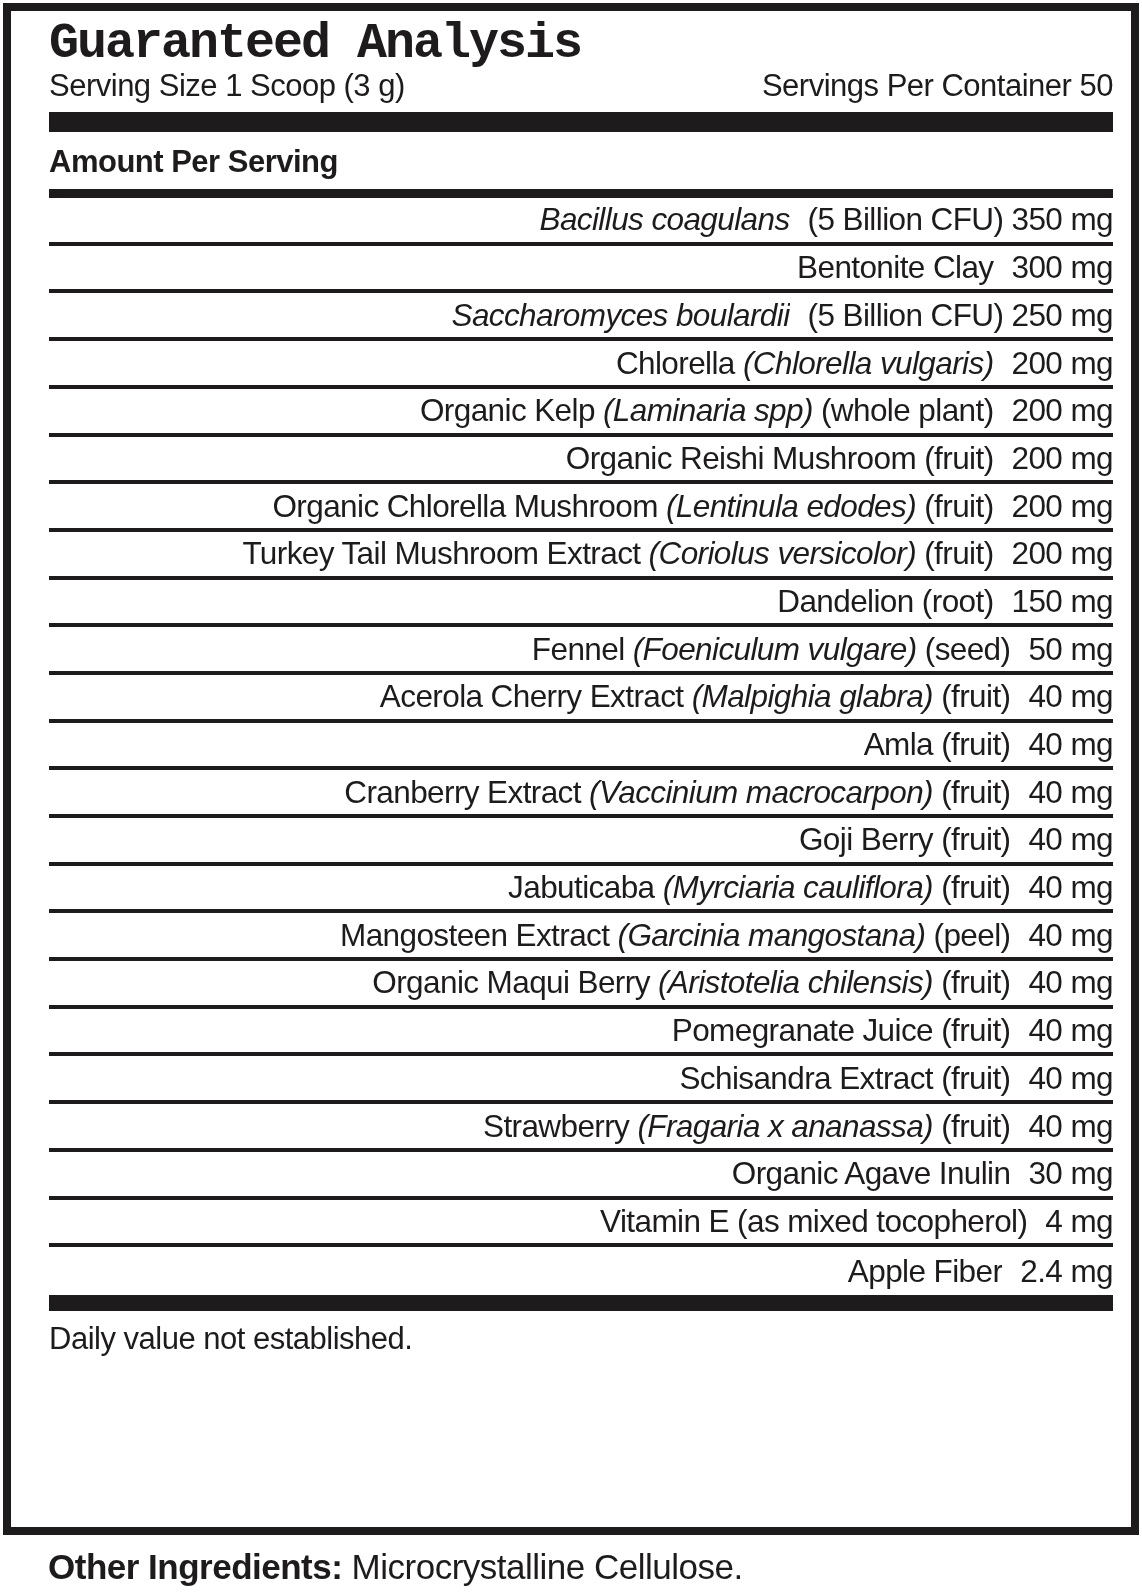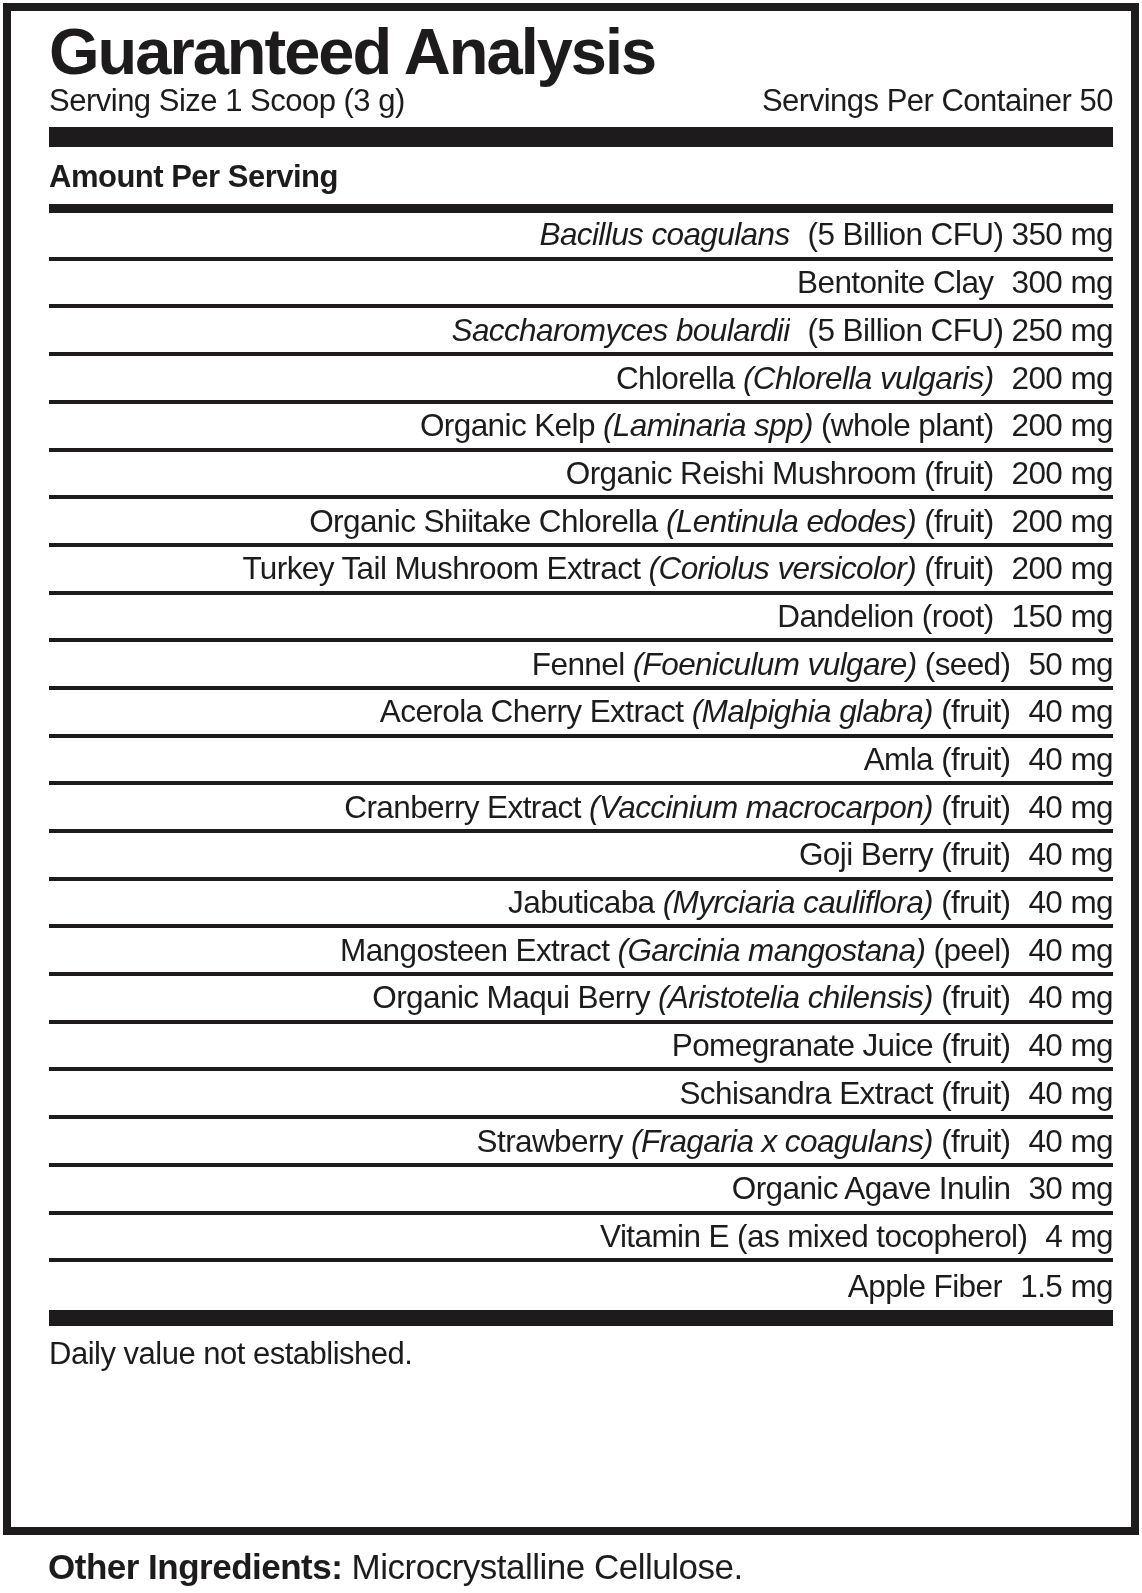--- a/index.html
+++ b/index.html
@@ -15,24 +15,25 @@
     width: 1136px;
     height: 1532px;
     margin: 3px auto 0 3px;
     border: 8px solid var(--ink);
     background: var(--bg);
     padding: 6px 18px 0 38px;
     overflow: hidden;
   }
   .panel-title {
     margin: 2px 0 0 0;
-    font-size: 65px;
+    font-size: 50px;
     font-weight: bold;
     letter-spacing: -2px;
     line-height: 1.0;
+    font-family: Liberation Mono, monospace;
   }
   .serving-row {
     display: flex;
     justify-content: space-between;
     align-items: flex-start;
     font-size: 31px;
     letter-spacing: -0.5px;
     margin-top: 0px;
     line-height: 1.1;
   }
@@ -110,21 +111,21 @@
       </div>
       <div class="row">
         <span class="ing-name"><span>Organic Kelp </span><i>(Laminaria spp)</i><span> (whole plant)</span></span>
         <span class="ing-amount">200 mg</span>
       </div>
       <div class="row">
         <span class="ing-name"><span>Organic Reishi Mushroom (fruit)</span></span>
         <span class="ing-amount">200 mg</span>
       </div>
       <div class="row">
-        <span class="ing-name"><span>Organic Shiitake Chlorella </span><i>(Lentinula edodes)</i><span> (fruit)</span></span>
+        <span class="ing-name"><span>Organic Chlorella Mushroom </span><i>(Lentinula edodes)</i><span> (fruit)</span></span>
         <span class="ing-amount">200 mg</span>
       </div>
       <div class="row">
         <span class="ing-name"><span>Turkey Tail Mushroom Extract </span><i>(Coriolus versicolor)</i><span> (fruit)</span></span>
         <span class="ing-amount">200 mg</span>
       </div>
       <div class="row">
         <span class="ing-name"><span>Dandelion (root)</span></span>
         <span class="ing-amount">150 mg</span>
       </div>
@@ -162,34 +163,34 @@
       </div>
       <div class="row">
         <span class="ing-name"><span>Pomegranate Juice (fruit)</span></span>
         <span class="ing-amount">40 mg</span>
       </div>
       <div class="row">
         <span class="ing-name"><span>Schisandra Extract (fruit)</span></span>
         <span class="ing-amount">40 mg</span>
       </div>
       <div class="row">
-        <span class="ing-name"><span>Strawberry </span><i>(Fragaria x coagulans)</i><span> (fruit)</span></span>
+        <span class="ing-name"><span>Strawberry </span><i>(Fragaria x ananassa)</i><span> (fruit)</span></span>
         <span class="ing-amount">40 mg</span>
       </div>
       <div class="row">
         <span class="ing-name"><span>Organic Agave Inulin</span></span>
         <span class="ing-amount">30 mg</span>
       </div>
       <div class="row">
         <span class="ing-name"><span>Vitamin E (as mixed tocopherol)</span></span>
         <span class="ing-amount">4 mg</span>
       </div>
       <div class="row">
         <span class="ing-name"><span>Apple Fiber</span></span>
-        <span class="ing-amount">1.5 mg</span>
+        <span class="ing-amount">2.4 mg</span>
       </div>
     </div>
 
   <div class="bar bar-heavy"></div>
 
   <div class="daily-value">Daily value not established.</div>
 </div>
 
 <p class="other-ingredients">
   <span class="oi-label">Other Ingredients:</span><span> Microcrystalline Cellulose.</span>

